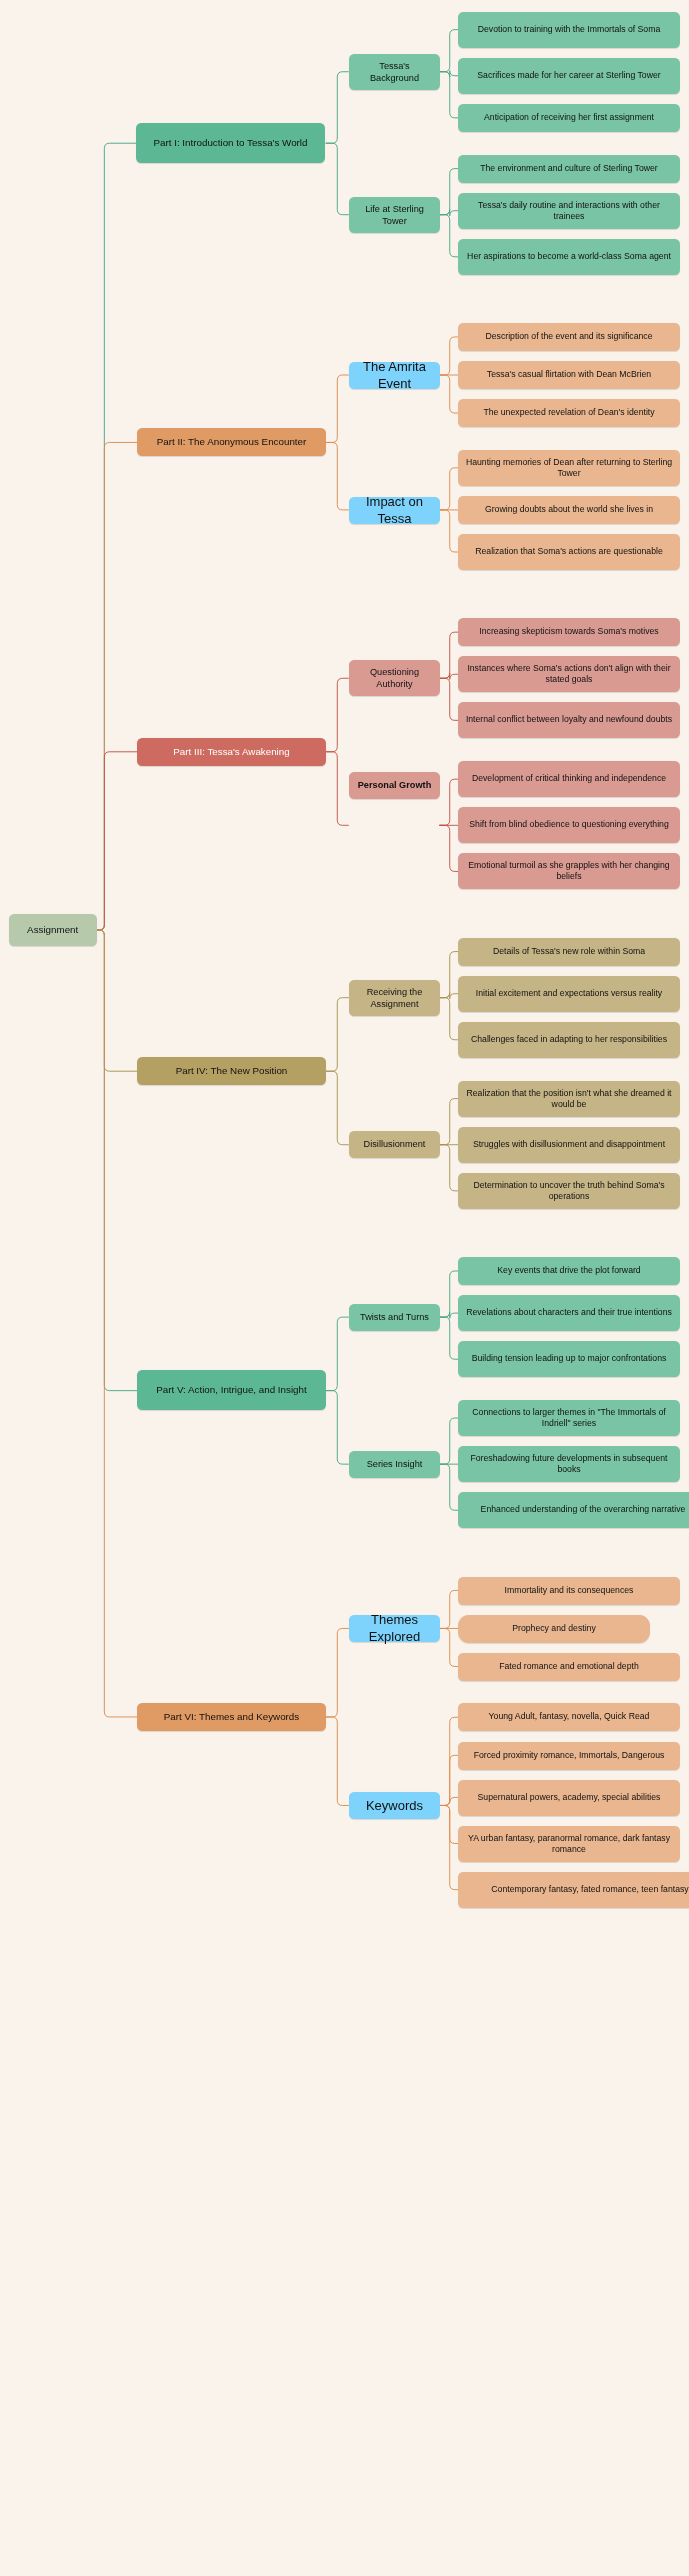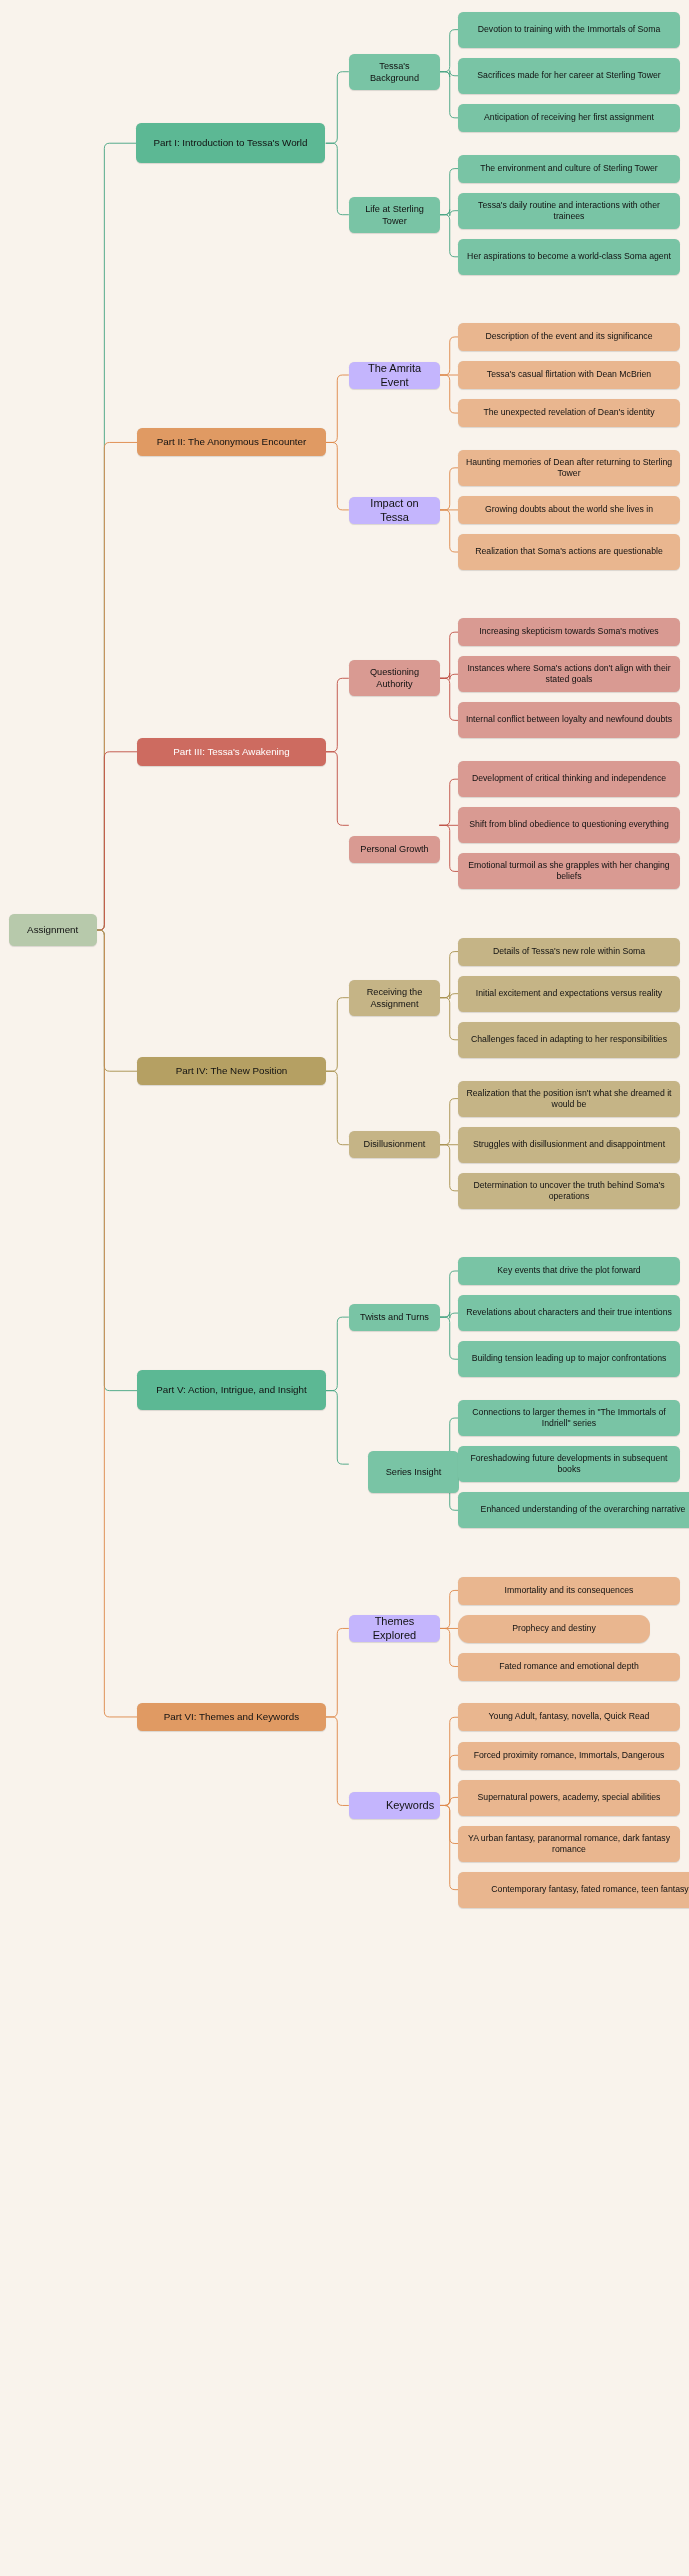--- a/index.html
+++ b/index.html
@@ -23,21 +23,21 @@
     color: #111111;
     line-height: 1.32;
     padding: 2.3px 5.8px;
     box-shadow: 0 0.6px 0.9px rgba(0,0,0,0.12);
   }
   .node.root      { background:#b7c9ab; font-size:9.8px; }
   .node.p-green1  { background:#5cb894; font-size:9.8px; }
   .node.p-green2  { background:#79c4a5; font-size:9.2px; }
   .node.p-green3  { background:#79c4a5; font-size:8.7px; }
   .node.p-orange1 { background:#e09a63; font-size:9.8px; }
-  .node.p-orange2 { background:#c4b5fd; font-size:11px;justify-content:flex-end; }
+  .node.p-orange2 { background:#7dd3fc; font-size:13px; }
   .node.p-orange3 { background:#e9b68f; font-size:8.7px; }
   .node.p-red1    { background:#cd6b60; font-size:9.8px; color:#ffffff; }
   .node.p-red2    { background:#d99a92; font-size:9.2px; }
   .node.p-red3    { background:#d99a92; font-size:8.7px; }
   .node.p-khaki1  { background:#b5a063; font-size:9.8px; }
   .node.p-khaki2  { background:#c5b486; font-size:9.2px; }
   .node.p-khaki3  { background:#c5b486; font-size:8.7px;align-items:center; }
 </style>
 </head>
 <body>
@@ -167,21 +167,21 @@
       </div>
       <div class="node p-red3" style="left: 458px; top: 618px; width: 222px; height: 28px;">
         <span>Increasing skepticism towards Soma's motives</span>
       </div>
       <div class="node p-red3" style="left: 458px; top: 656px; width: 222px; height: 36px;">
         <span>Instances where Soma's actions don't align with their stated goals</span>
       </div>
       <div class="node p-red3" style="left: 458px; top: 702px; width: 222px; height: 36px;">
         <span>Internal conflict between loyalty and newfound doubts</span>
       </div>
-      <div class="node p-red2" style="left: 349px; top: 836px; width: 91px; height: 26.5px;">
+      <div class="node p-red2" style="left: 349px; top: 772px; width: 91px; height: 26.5px; font-weight: bold;">
         <span>Personal Growth</span>
       </div>
       <div class="node p-red3" style="left: 458px; top: 761px; width: 222px; height: 36px;">
         <span>Development of critical thinking and independence</span>
       </div>
       <div class="node p-red3" style="left: 458px; top: 807px; width: 222px; height: 36px;">
         <span>Shift from blind obedience to questioning everything</span>
       </div>
       <div class="node p-red3" style="left: 458px; top: 853px; width: 222px; height: 36px;">
         <span>Emotional turmoil as she grapples with her changing beliefs</span>
@@ -221,21 +221,21 @@
       </div>
       <div class="node p-green3" style="left: 458px; top: 1257px; width: 222px; height: 28px;">
         <span>Key events that drive the plot forward</span>
       </div>
       <div class="node p-green3" style="left: 458px; top: 1295px; width: 222px; height: 36px;">
         <span>Revelations about characters and their true intentions</span>
       </div>
       <div class="node p-green3" style="left: 458px; top: 1341px; width: 222px; height: 36px;">
         <span>Building tension leading up to major confrontations</span>
       </div>
-      <div class="node p-green2" style="left: 368px; top: 1451px; width: 91px; height: 42px; justify-content: center;">
+      <div class="node p-green2" style="left: 349px; top: 1451px; width: 91px; height: 27px; justify-content: center;">
         <span>Series Insight</span>
       </div>
       <div class="node p-green3" style="left: 458px; top: 1400px; width: 222px; height: 36px;">
         <span>Connections to larger themes in "The Immortals of Indriell" series</span>
       </div>
       <div class="node p-green3" style="left: 458px; top: 1446px; width: 222px; height: 36px;">
         <span>Foreshadowing future developments in subsequent books</span>
       </div>
       <div class="node p-green3" style="left: 458px; top: 1492px; width: 250px; height: 36px;">
         <span>Enhanced understanding of the overarching narrative</span>

